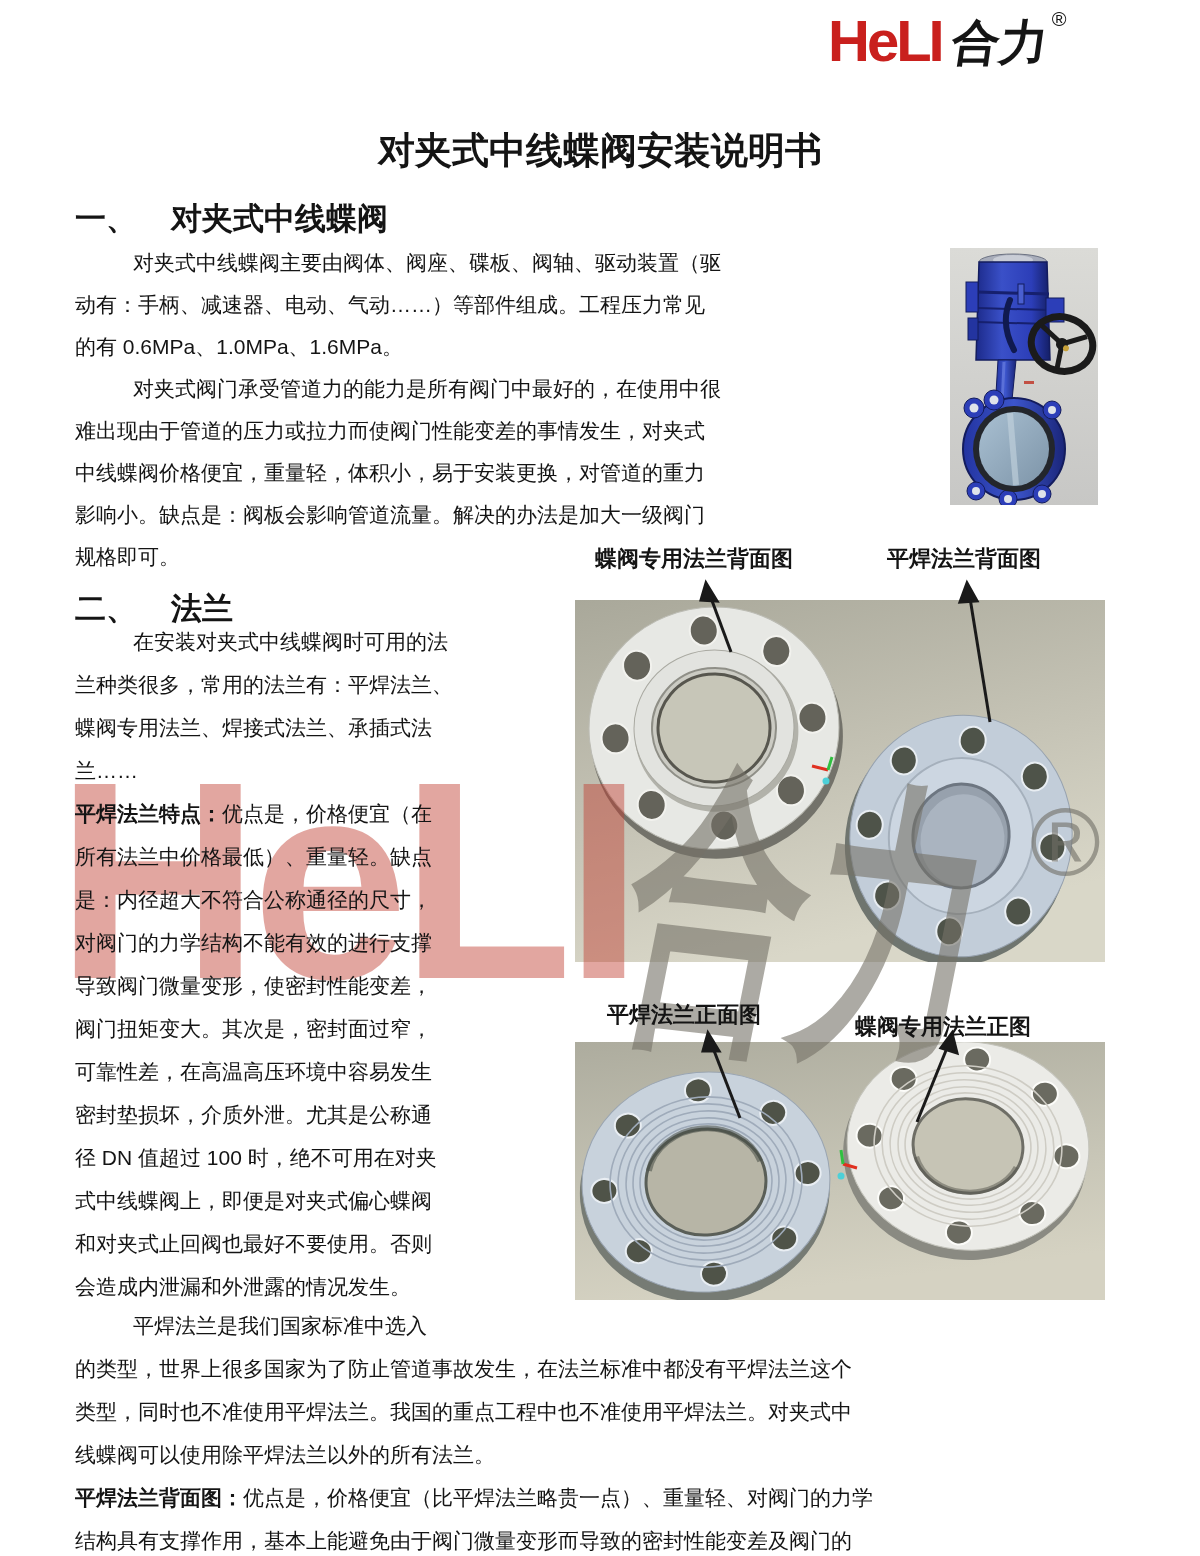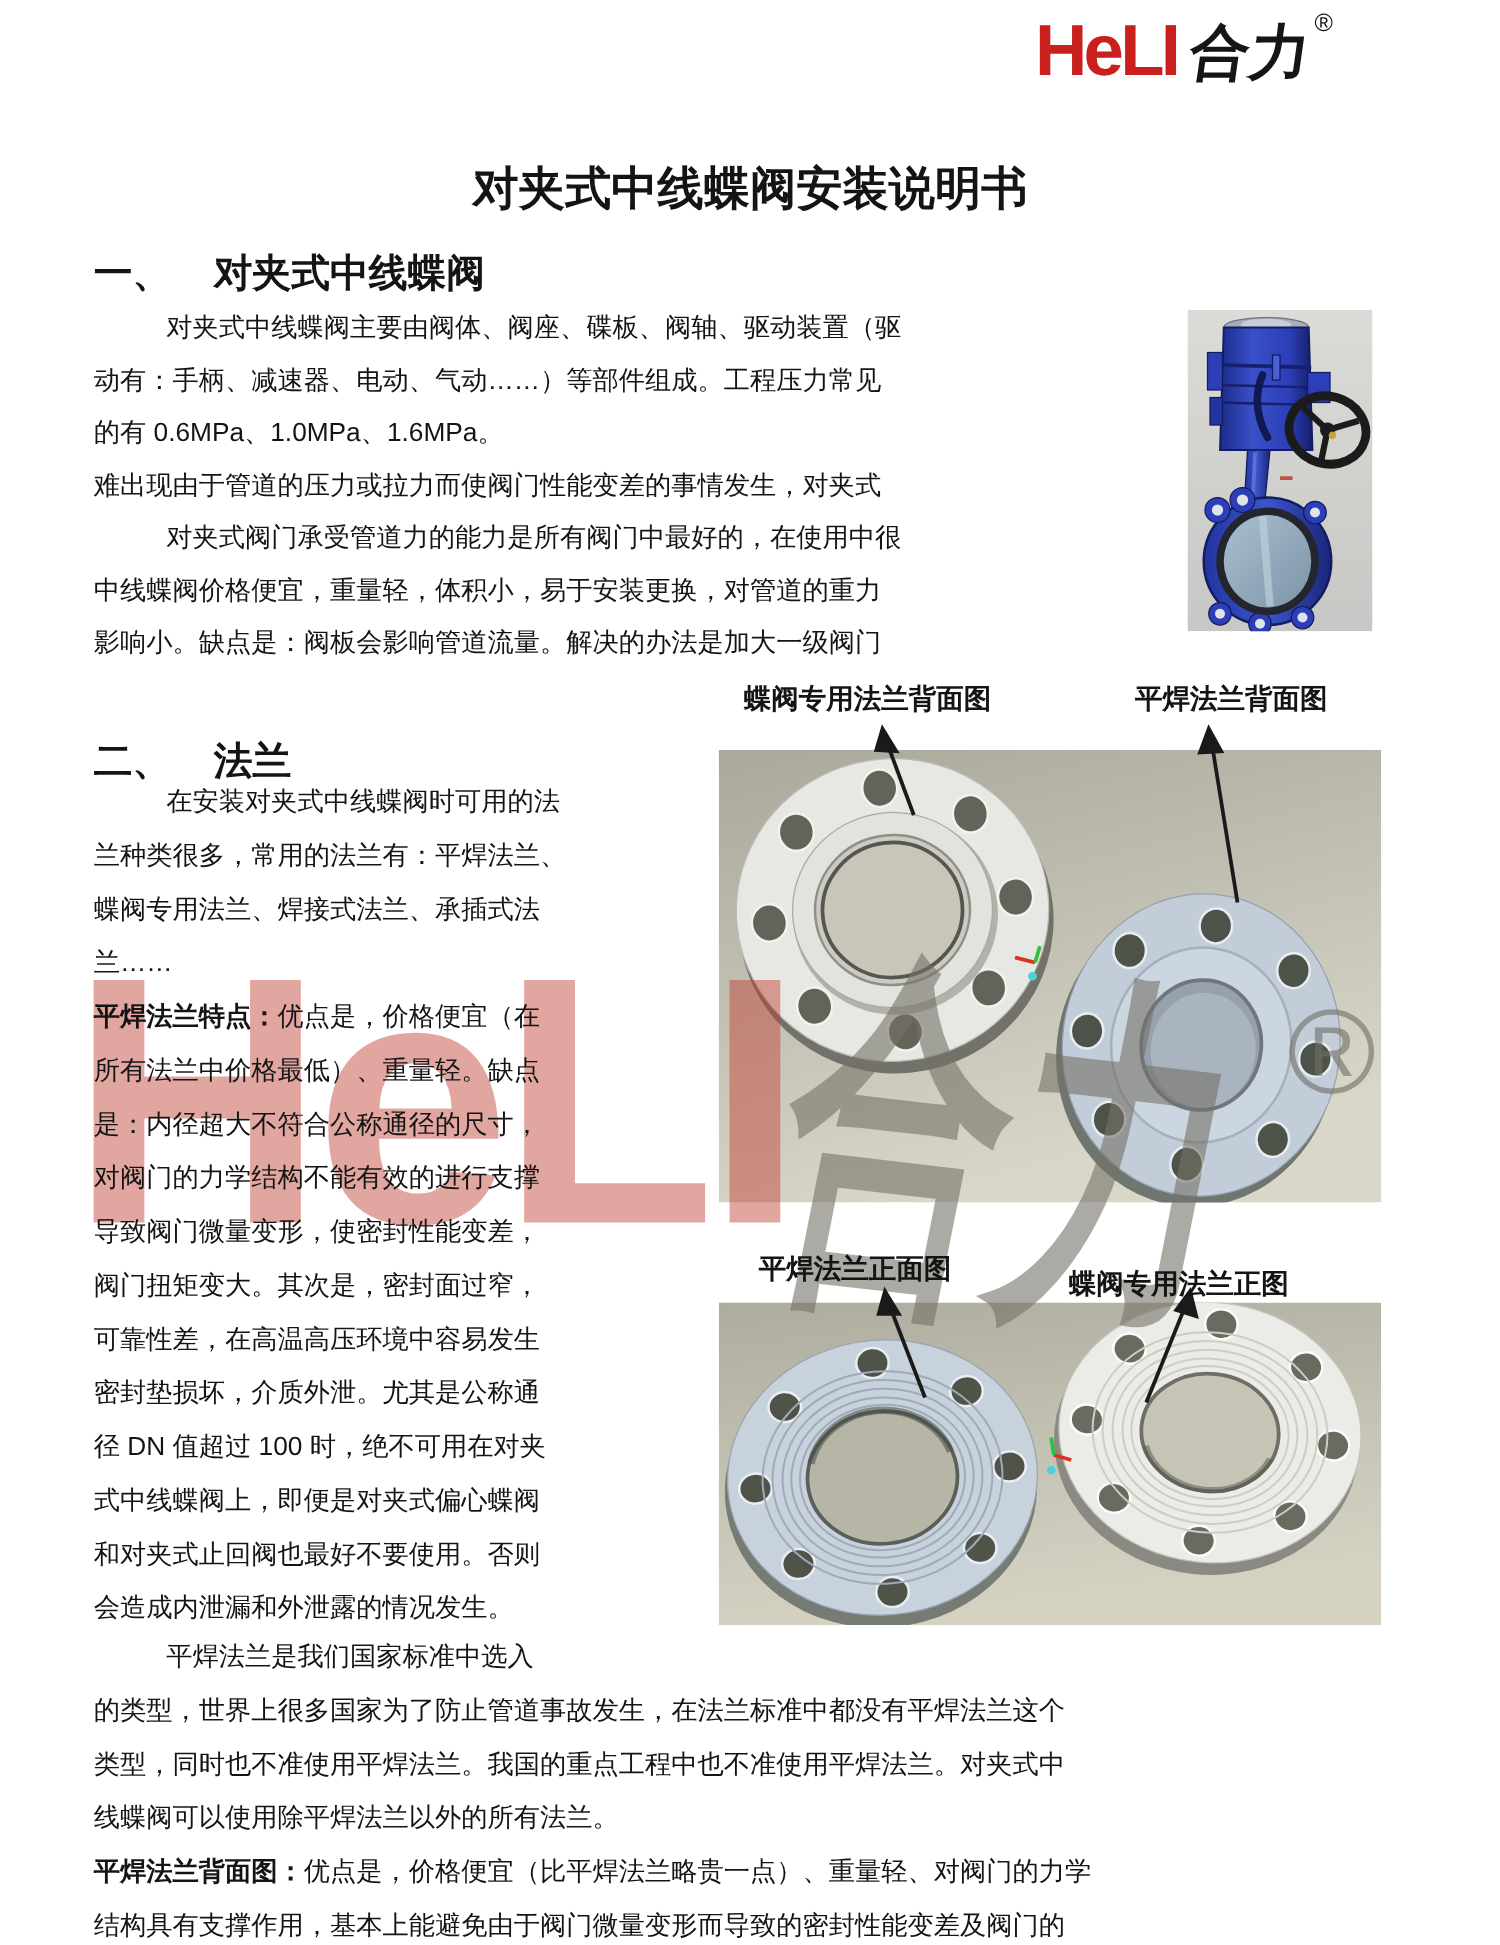--- a/index.html
+++ b/index.html
@@ -30,21 +30,21 @@
   
   .body-text{font-size:21px;line-height:42px;z-index:5;}
   .para1{left:75px;top:242px;width:880px;}
   .para2{left:75px;top:368px;width:880px;}
   .leftcol{left:75px;top:620px;width:525px;line-height:43px;}
   .bottom-block{left:75px;top:1304px;width:1110px;line-height:43px;}
 
   
   .fig-caption{font-size:22px;font-weight:bold;z-index:5;white-space:nowrap;}
   .cap-r1a{left:595px;top:544px;}
-  .cap-r1b{left:908px;top:544px;}
+  .cap-r1b{left:887px;top:544px;}
   .cap-r2a{left:607px;top:1000px;}
   .cap-r2b{left:855px;top:1000px;margin-top:12px;}
 
   
   .fig{z-index:1;}
   .fig svg{display:block;}
   .valve-fig{left:950px;top:248px;width:148px;height:257px;}
   .flange-fig1{left:575px;top:600px;width:530px;height:362px;}
   .flange-fig2{left:575px;top:1042px;width:530px;height:258px;}
 
@@ -75,24 +75,25 @@
   <span>对夹式中线蝶阀</span>
 </div>
 
 <div class="abs body-text para1">
   <div class="line ind">对夹式中线蝶阀主要由阀体、阀座、碟板、阀轴、驱动装置（驱</div>
   <div class="line">动有：手柄、减速器、电动、气动……）等部件组成。工程压力常见</div>
   <div class="line">的有 0.6MPa、1.0MPa、1.6MPa。</div>
 </div>
 
 <div class="abs body-text para2">
+  <div class="line ind">对夹式阀门承受管道力的能力是所有阀门中最好的，在使用中很</div>
   <div class="line">难出现由于管道的压力或拉力而使阀门性能变差的事情发生，对夹式</div>
-  <div class="line ind">对夹式阀门承受管道力的能力是所有阀门中最好的，在使用中很</div>
   <div class="line">中线蝶阀价格便宜，重量轻，体积小，易于安装更换，对管道的重力</div>
   <div class="line">影响小。缺点是：阀板会影响管道流量。解决的办法是加大一级阀门</div>
+  <div class="line">规格即可。</div>
 </div>
 
 <div class="abs fig valve-fig">
   <svg width="148" height="257" viewBox="0 0 148 257">
     <defs>
       <linearGradient id="vbg" x1="0" y1="0" x2="0" y2="1">
         <stop offset="0" stop-color="#dbdbd7"></stop>
           <stop offset="1" stop-color="#c7c7c5"></stop>
       </linearGradient>
       <linearGradient id="act" x1="0" y1="0" x2="1" y2="0">

